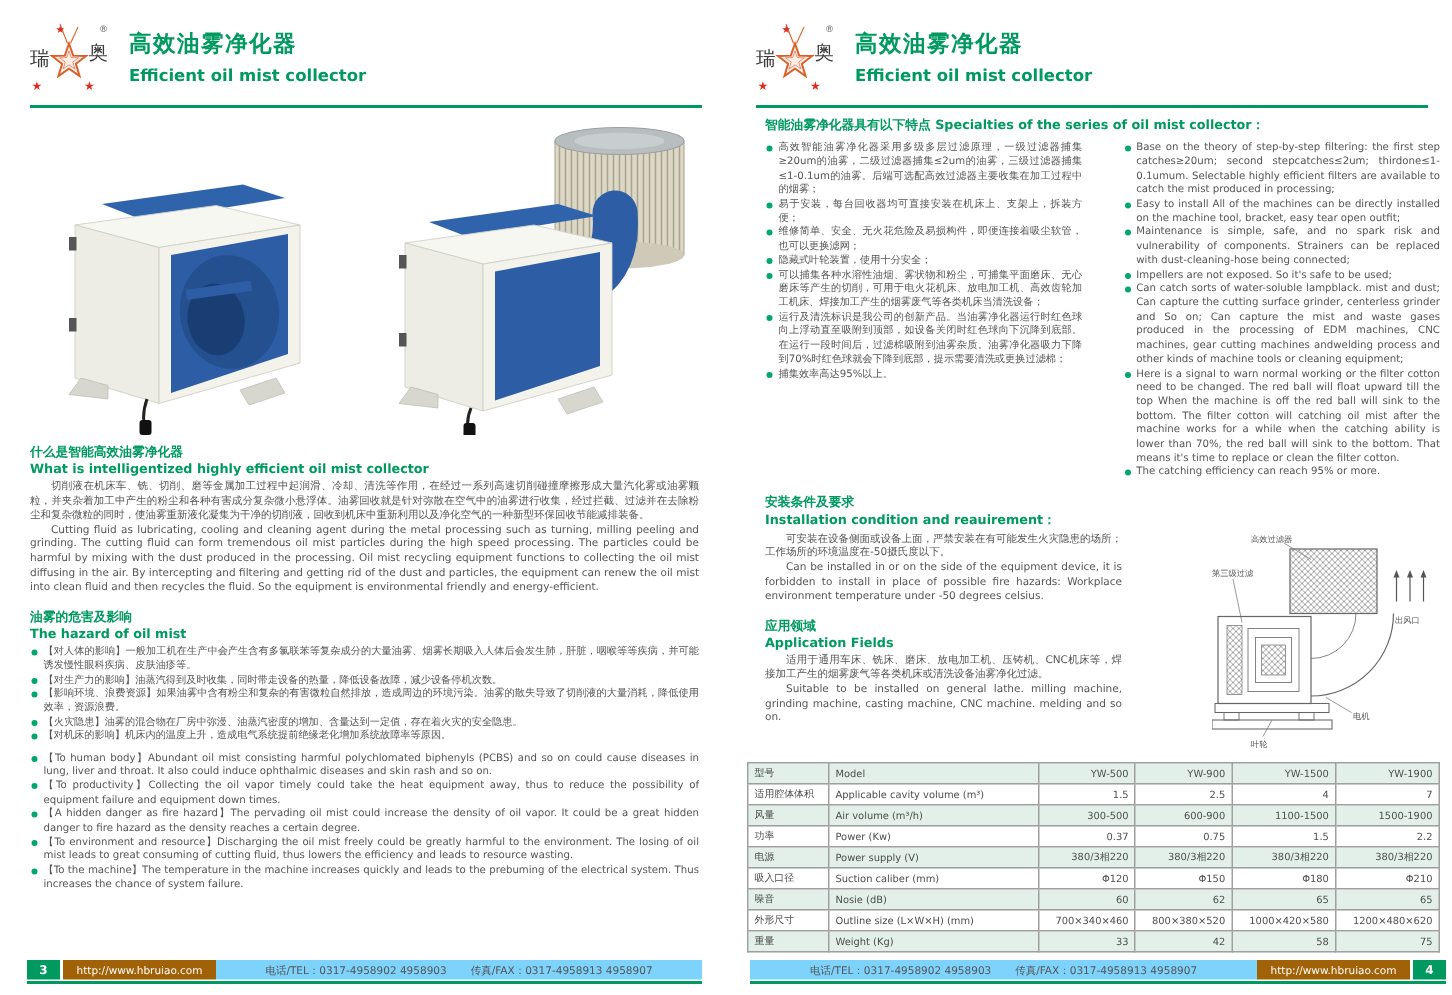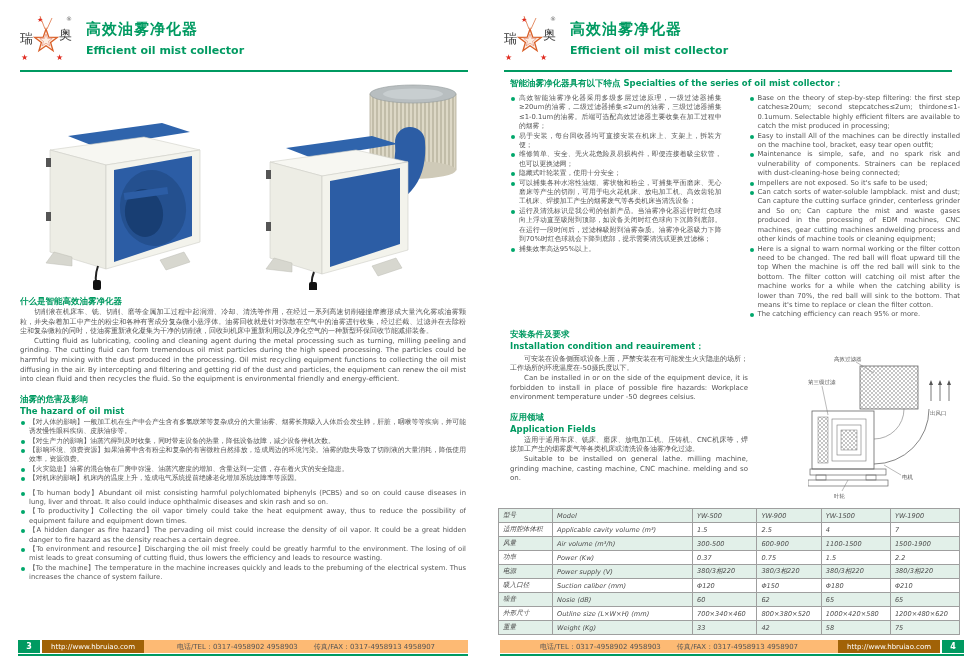--- a/index.html
+++ b/index.html
@@ -39,41 +39,41 @@
   .features-heading { font-size:8.5px; color:#009a61; font-weight:bold; margin-bottom:4px; }
   .cols { display:flex; gap:27px; }
   .cols .col { flex:1; min-width:0; }
   .mid { display:flex; margin-top:9px; }
   .mid-left { width:238px; }
   .mid-right { flex:1; display:flex; justify-content:flex-end; padding-top:24px; }
   .diagram-svg { width:152px; height:152px; }
   p.inst { font-size:7px; line-height:9.6px; text-align:justify; text-indent:2em; color:#555; }
 
   
-  .spec-wrap { position:absolute; left:14px; right:8px; top:508px;font-style:italic; }
+  .spec-wrap { position:absolute; left:14px; right:8px; top:508px; }
   table.spec { width:100%; border-collapse:collapse; font-size:6.6px; color:#4d4d4d;
     border:1px solid #8f8f8f; }
   table.spec td { border:1px solid #9f9f9f; padding:2px 4px; height:13px; }
   table.spec tr:nth-child(odd) td { background:#e2f0e9; }
   table.spec td.cn { width:54px; }
   table.spec td.en { width:140px; }
-  table.spec td.v  { text-align:left;margin-left:32px; }
+  table.spec td.v  { text-align:right;margin-left:32px; }
 
   
   .footer { position:absolute; bottom:6px; height:17px; }
   #page-left  .footer { left:18px; right:16px; }
   #page-right .footer { left:16px; right:4px; }
   .fbar { display:flex; height:13px; align-items:stretch; }
   .gline { height:2px; background:#009a61; margin-top:1px; }
   .pg { width:22px; background:#009a61; color:#fff; font-size:8px; font-weight:bold;
     display:flex; align-items:center; justify-content:center; }
   .furl { background:#a16207; color:#fff; font-size:7px; font-weight:normal; padding:0 9px;
     display:flex; align-items:center; }
   .fgap { width:2px; background:#fff; }
-  .ftext { flex:1; background:#fdba74; display:flex; align-items:center; justify-content:center;
+  .ftext { flex:1; background:#7dd3fc; display:flex; align-items:center; justify-content:center;
     gap:16px; font-size:7px; color:#555; white-space:nowrap; }
 </style>
 </head>
 <body>
 
 <div class="page" id="page-left">
 
   <div class="page-header">
     <svg class="logo" viewBox="0 0 54 50">
       <text x="0" y="31" font-size="13" fill="#3a3a3a">瑞</text>
@@ -135,20 +135,21 @@
       <path d="M294,188 q-5,12 1,22" stroke="#222" stroke-width="2" fill="none"></path>
       <rect x="289" y="198" width="8" height="10" rx="2" fill="#111"></rect>
       <polygon points="254,174 272,179 272,188 246,185" fill="#d7d7cf" stroke="#bcbcb4" stroke-width="0.5"></polygon>
       <polygon points="352,182 376,174 382,184 358,192" fill="#d7d7cf" stroke="#bcbcb4" stroke-width="0.5"></polygon>
     </g>
   </svg>
 
   <div class="lp-content">
     <section>
       <h4 class="sec-cn">什么是智能高效油雾净化器</h4>
+      <h4 class="sec-en">What is intelligentized highly efficient oil mist collector</h4>
       <p class="body-para">切削液在机床车、铣、切削、磨等金属加工过程中起润滑、冷却、清洗等作用，在经过一系列高速切削碰撞摩擦形成大量汽化雾或油雾颗粒，并夹杂着加工中产生的粉尘和各种有害成分复杂微小悬浮体。油雾回收就是针对弥散在空气中的油雾进行收集，经过拦截、过滤并在去除粉尘和复杂微粒的同时，使油雾重新液化凝集为干净的切削液，回收到机床中重新利用以及净化空气的一种新型环保回收节能减排装备。</p>
       <p class="body-para">Cutting fluid as lubricating, cooling and cleaning agent during the metal processing such as turning, milling peeling and grinding. The cutting fluid can form tremendous oil mist particles during the high speed processing. The particles could be harmful by mixing with the dust produced in the processing. Oil mist recycling equipment functions to collecting the oil mist diffusing in the air. By intercepting and filtering and getting rid of the dust and particles, the equipment can renew the oil mist into clean fluid and then recycles the fluid. So the equipment is environmental friendly and energy-efficient.</p>
     </section>
 
     <section class="sec-gap">
       <h4 class="sec-cn">油雾的危害及影响</h4>
       <h4 class="sec-en">The hazard of oil mist</h4>
       <ul class="dots">
         <li>【对人体的影响】一般加工机在生产中会产生含有多氯联苯等复杂成分的大量油雾、烟雾长期吸入人体后会发生肺，肝脏，咽喉等等疾病，并可能诱发慢性眼科疾病、皮肤油疹等。</li>
         <li>【对生产力的影响】油蒸汽得到及时收集，同时带走设备的热量，降低设备故障，减少设备停机次数。</li>

